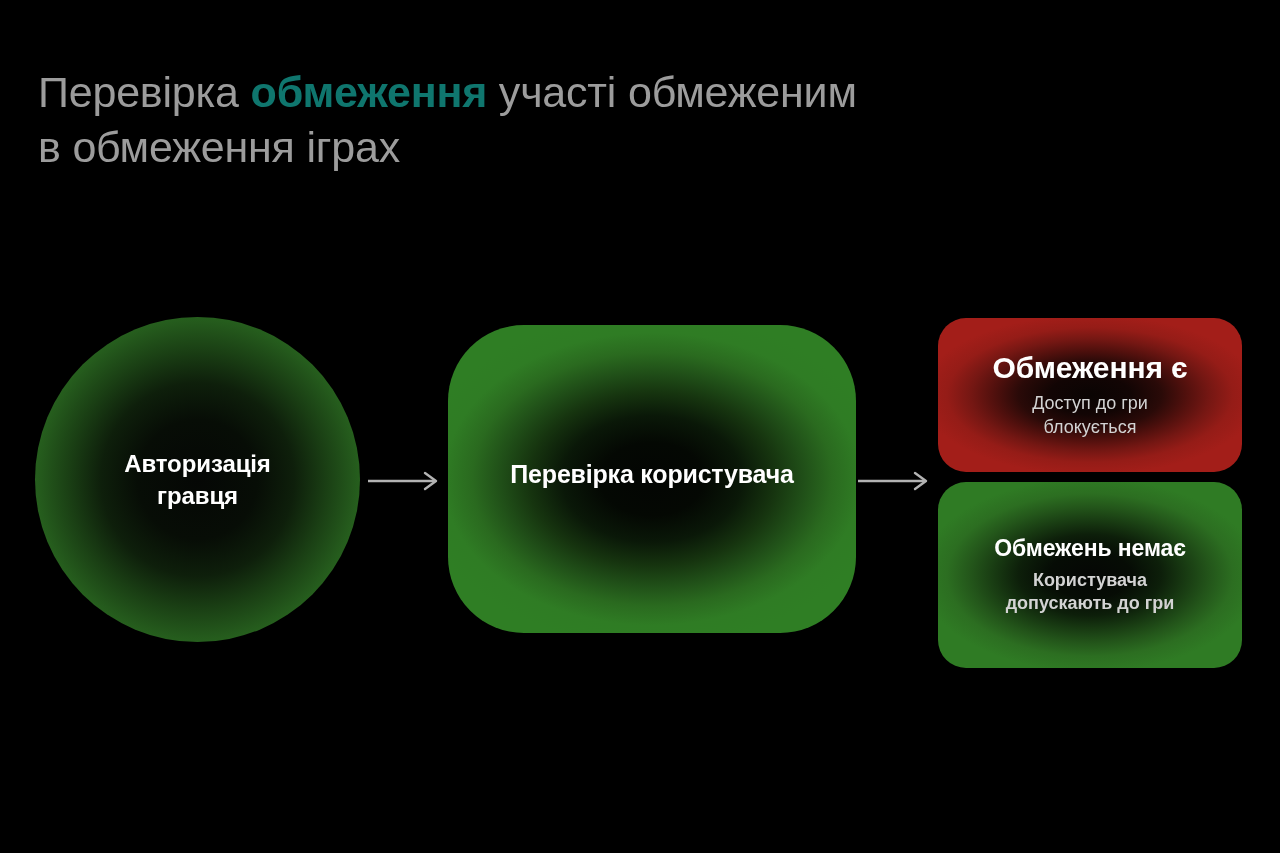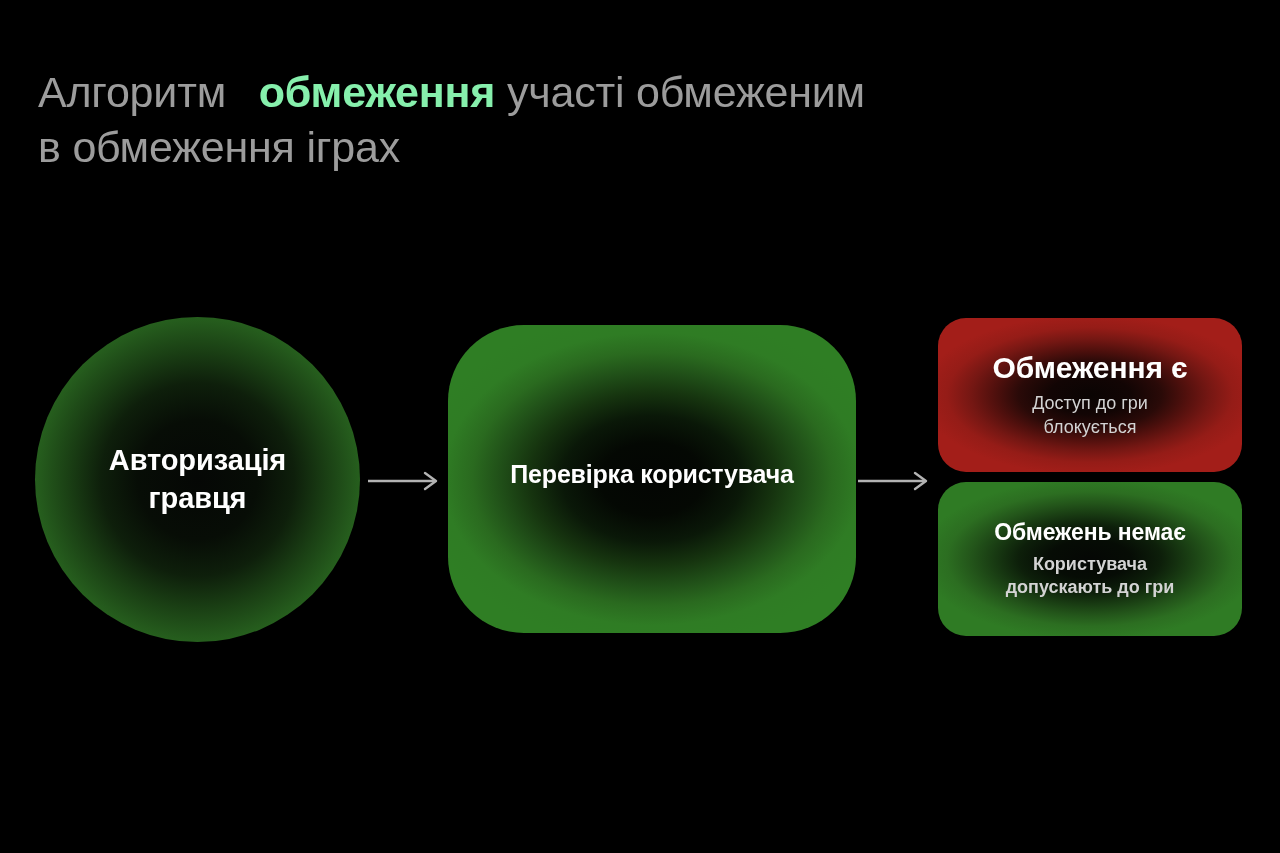--- a/index.html
+++ b/index.html
@@ -30,22 +30,21 @@
     width: 1100px;
     font-size: 43px;
     line-height: 1.28;
     font-weight: 400;
     color: #9c9c9c;
     letter-spacing: -0.2px;
     white-space: pre-wrap;
   }
   .title .strong {
     font-weight: 700;
-    color: #86efac;
-    margin-left: 21px;
+    color: #0f766e;
   }
 
   
   .diagram {
     position: absolute;
     left: 0;
     top: 0;
     width: 1280px;
     height: 853px;
   }
@@ -67,21 +66,21 @@
         #24591c 68%,
         #2c7122 80%,
         #2f7c25 92%,
         #2c7422 100%);
     display: flex;
     align-items: center;
     justify-content: center;
     text-align: center;
   }
   .node-circle .node-title {
-    font-size: 29px;
+    font-size: 24px;
     font-weight: 700;
     color: #ffffff;
     line-height: 1.3;
     letter-spacing: -0.1px;
   }
 
   
   .node-check {
     position: absolute;
     left: 448px;
@@ -160,21 +159,21 @@
     color: #d3d3d3;
     line-height: 1.3;
   }
 
   
   .node-green {
     position: absolute;
     left: 938px;
     top: 482px;
     width: 304px;
-    height: 154px;
+    height: 186px;
     border-radius: 28px;
     background:
       radial-gradient(ellipse 56% 52% at 50% 50%,
         #050705 0%,
         #060c05 24%,
         #0d1f0a 42%,
         #183a12 56%,
         #23551a 70%,
         #2c6e21 84%,
         #2f7b24 100%);
@@ -207,21 +206,21 @@
   }
   .arrow-1 { left: 368px; top: 468px; width: 74px; }
   .arrow-2 { left: 858px; top: 468px; width: 74px; }
   .arrow svg { display: block; }
 </style>
 </head>
 <body>
 
 <div class="slide">
 
-  <h1 class="title"><span>Алгоритм </span><span class="strong">обмеження</span><span> участі обмеженим</span><br><span>в обмеження іграх</span></h1>
+  <h1 class="title"><span>Перевірка </span><span class="strong">обмеження</span><span> участі обмеженим</span><br><span>в обмеження іграх</span></h1>
 
   <div class="diagram">
 
     <div class="node-circle">
       <div class="node-title">Авторизація<br>гравця</div>
     </div>
 
     <div class="arrow arrow-1">
       <svg width="74" height="26" viewBox="0 0 74 26" aria-hidden="true">
         <line x1="0" y1="13" x2="66" y2="13" stroke="#b3b3b3" stroke-width="2.4"></line>

